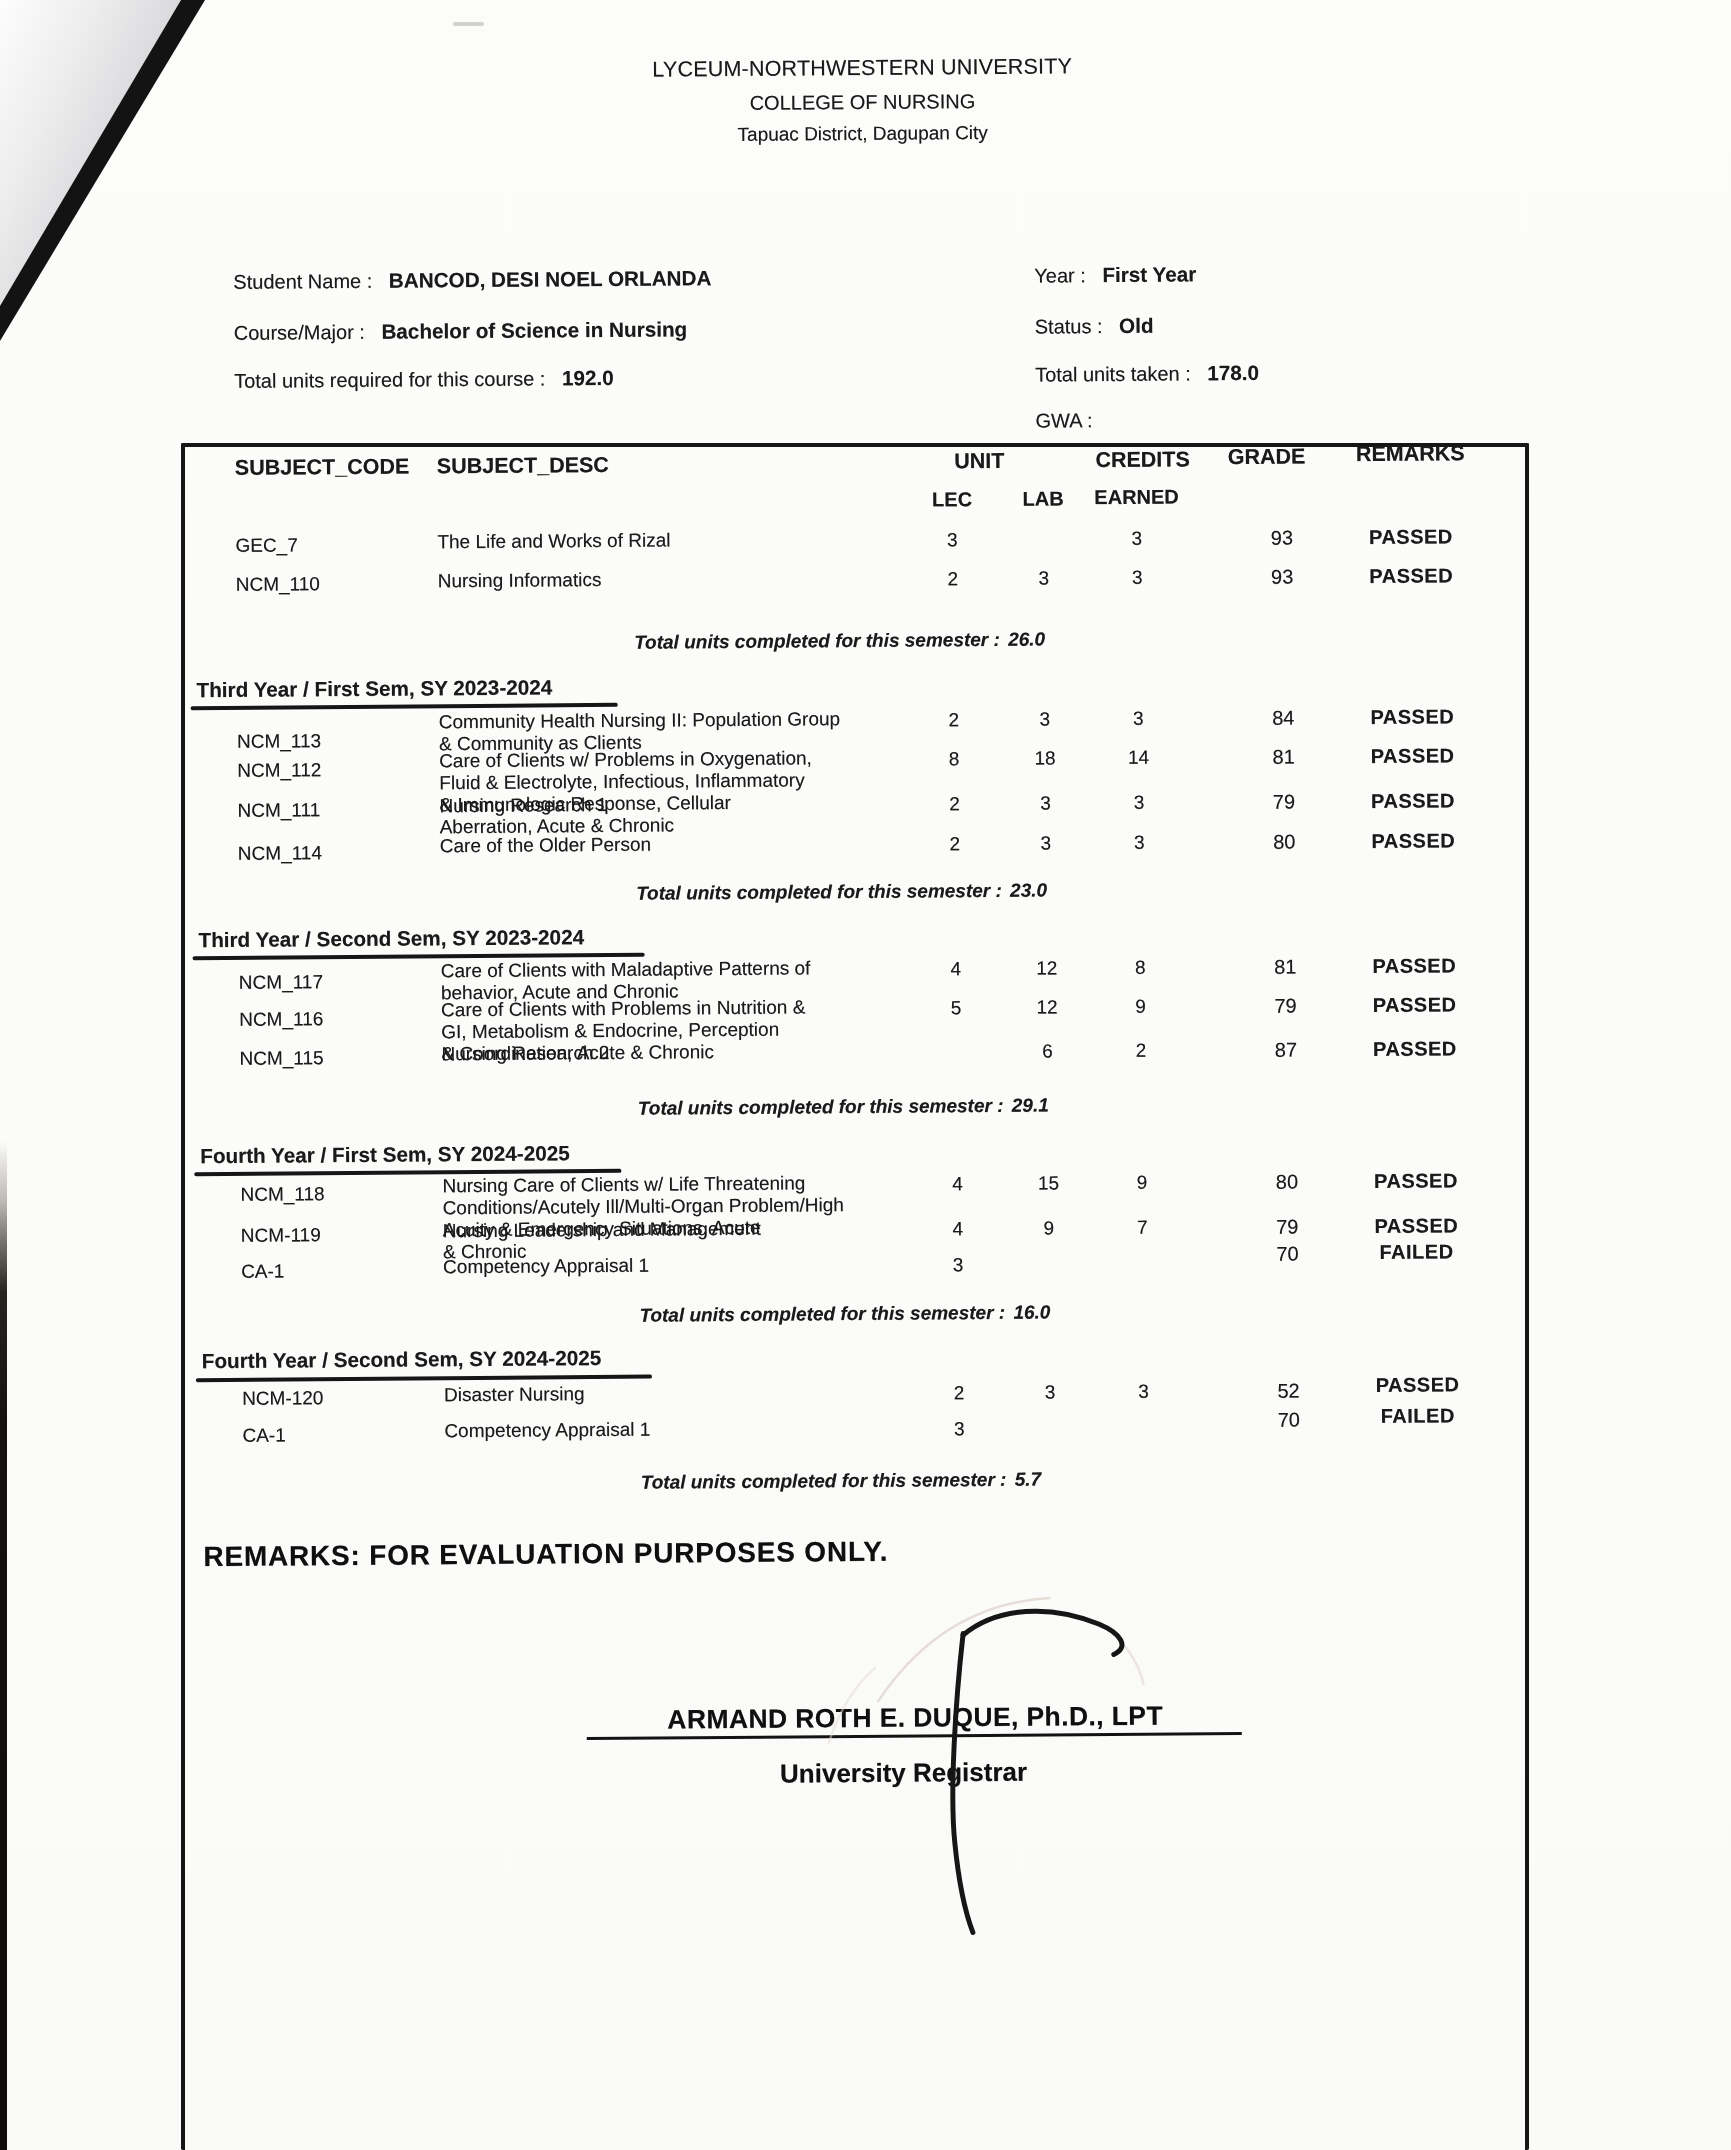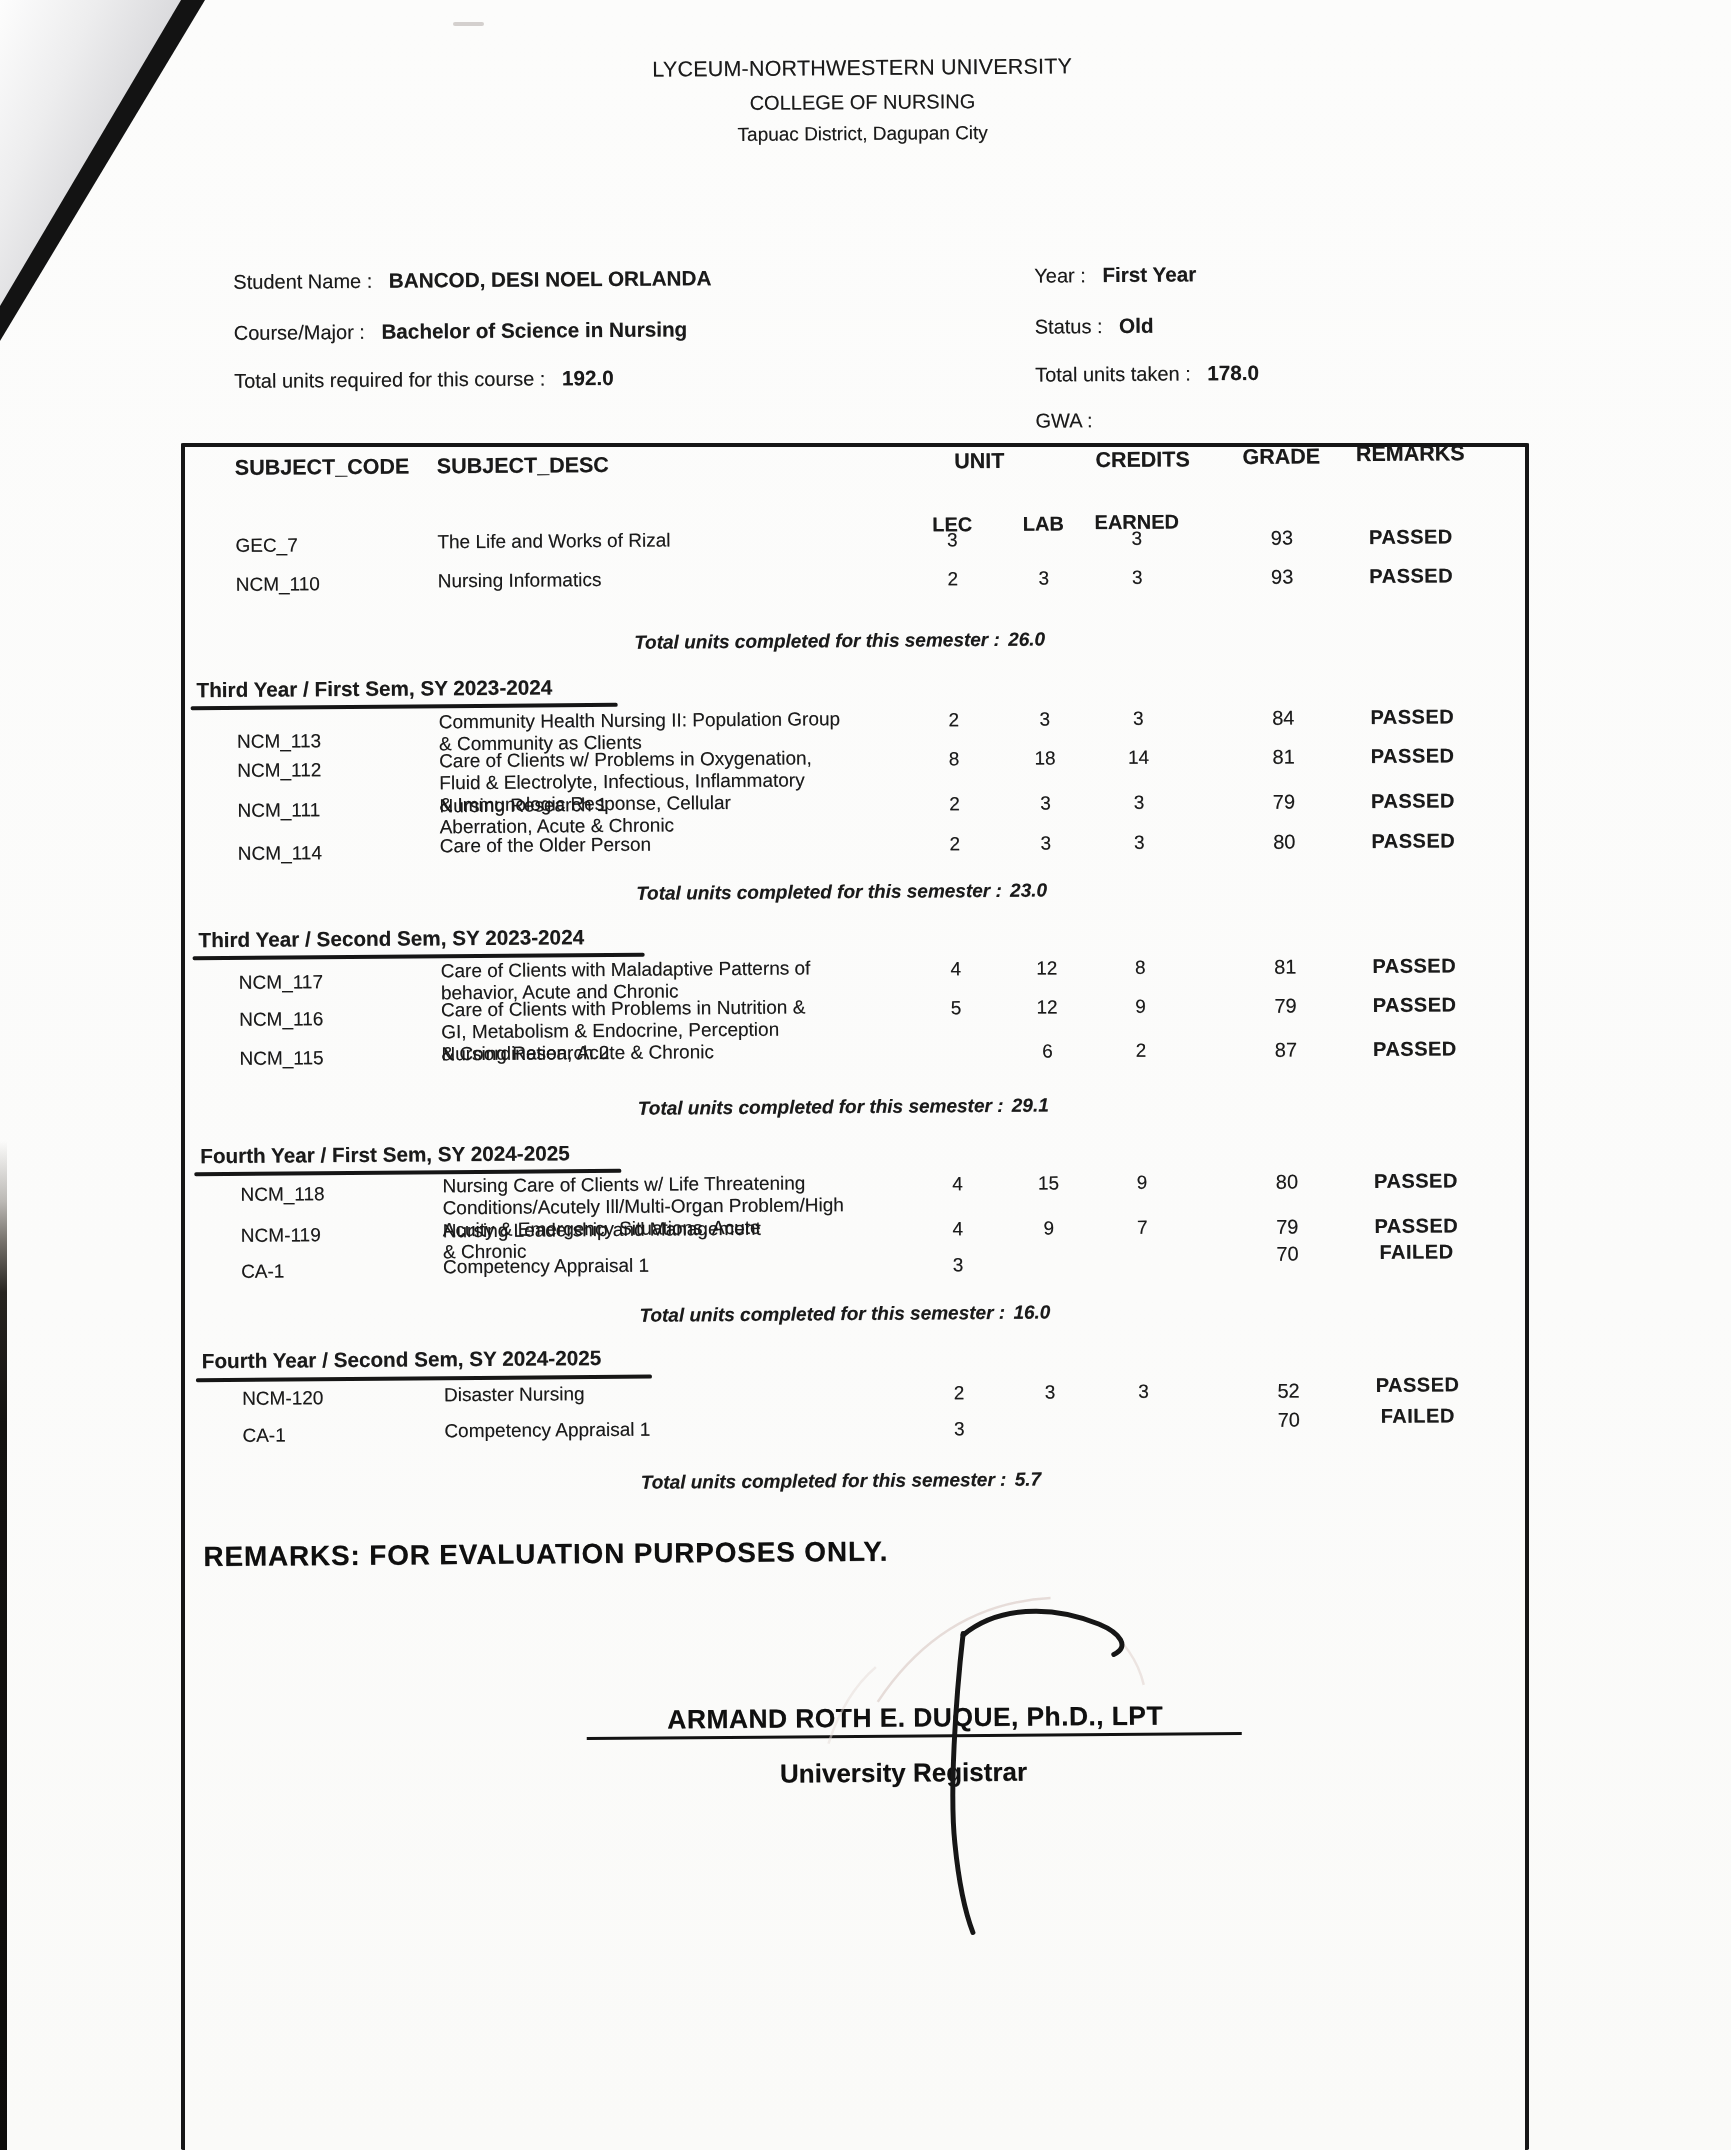--- a/index.html
+++ b/index.html
@@ -33,21 +33,21 @@
   .doc-header{position:absolute;top:61px;left:0;width:1731px;text-align:center;}
   .doc-header .l1{font-size:21.5px;font-weight:500;letter-spacing:0.2px;}
   .doc-header .l2{font-size:20px;font-weight:500;margin-top:10px;}
   .doc-header .l3{font-size:19px;font-weight:500;margin-top:9px;}
 
   .info-row{position:absolute;font-size:20px;white-space:nowrap;}
   .info-row .val{font-weight:700;font-size:20.7px;margin-left:16.5px;}
 
   
   .th{position:absolute;font-weight:700;font-size:21.5px;white-space:nowrap;}
-  .th2{position:absolute;font-weight:700;font-size:20px;text-align:center;margin-top:25px;}
+  .th2{position:absolute;font-weight:700;font-size:20px;text-align:center;}
 
   
   .trow{position:absolute;left:0;width:1731px;height:0;}
   .code{position:absolute;left:235px;font-size:19px;white-space:nowrap;}
   .desc{position:absolute;left:437px;top:0;width:546px;}
   .dline{font-size:19px;line-height:22px;white-space:nowrap;}
   .num{position:absolute;top:1.7px;font-size:19px;text-align:center;}
   .lec{left:919px;width:66px;}
   .lab{left:1010px;width:66px;}
   .cred{left:1083px;width:107px;}
@@ -110,21 +110,21 @@
       <span>Total units taken :</span><span class="val">178.0</span>
     </div>
     <div class="info-row" style="left:1036px;top:415px">
       <span>GWA :</span><span class="val"></span>
     </div>
 
     <div class="th" style="left:235px;top:456px">SUBJECT_CODE</div>
     <div class="th" style="left:437px;top:456px">SUBJECT_DESC</div>
     <div class="th" style="left:930px;top:455px;width:99px;text-align:center">UNIT</div>
     <div class="th" style="left:1083px;top:455px;width:107px;text-align:right">CREDITS</div>
-    <div class="th" style="left:1228px;top:453px;width:107px;text-align:center">GRADE</div>
+    <div class="th" style="left:1228px;top:453px;width:107px;text-align:left">GRADE</div>
     <div class="th" style="left:1340px;top:451px;width:141px;text-align:center">REMARKS</div>
     <div class="th2" style="left:919px;top:494px;width:66px">LEC</div>
     <div class="th2" style="left:1010px;top:494px;width:66px">LAB</div>
     <div class="th2" style="left:1083px;top:493px;width:107px">EARNED</div>
 
     <div class="trow" style="top:533px">
       <span class="code" style="top:1.7px">GEC_7</span>
       <div class="desc">
           <div class="dline">The Life and Works of Rizal</div>
         </div>

